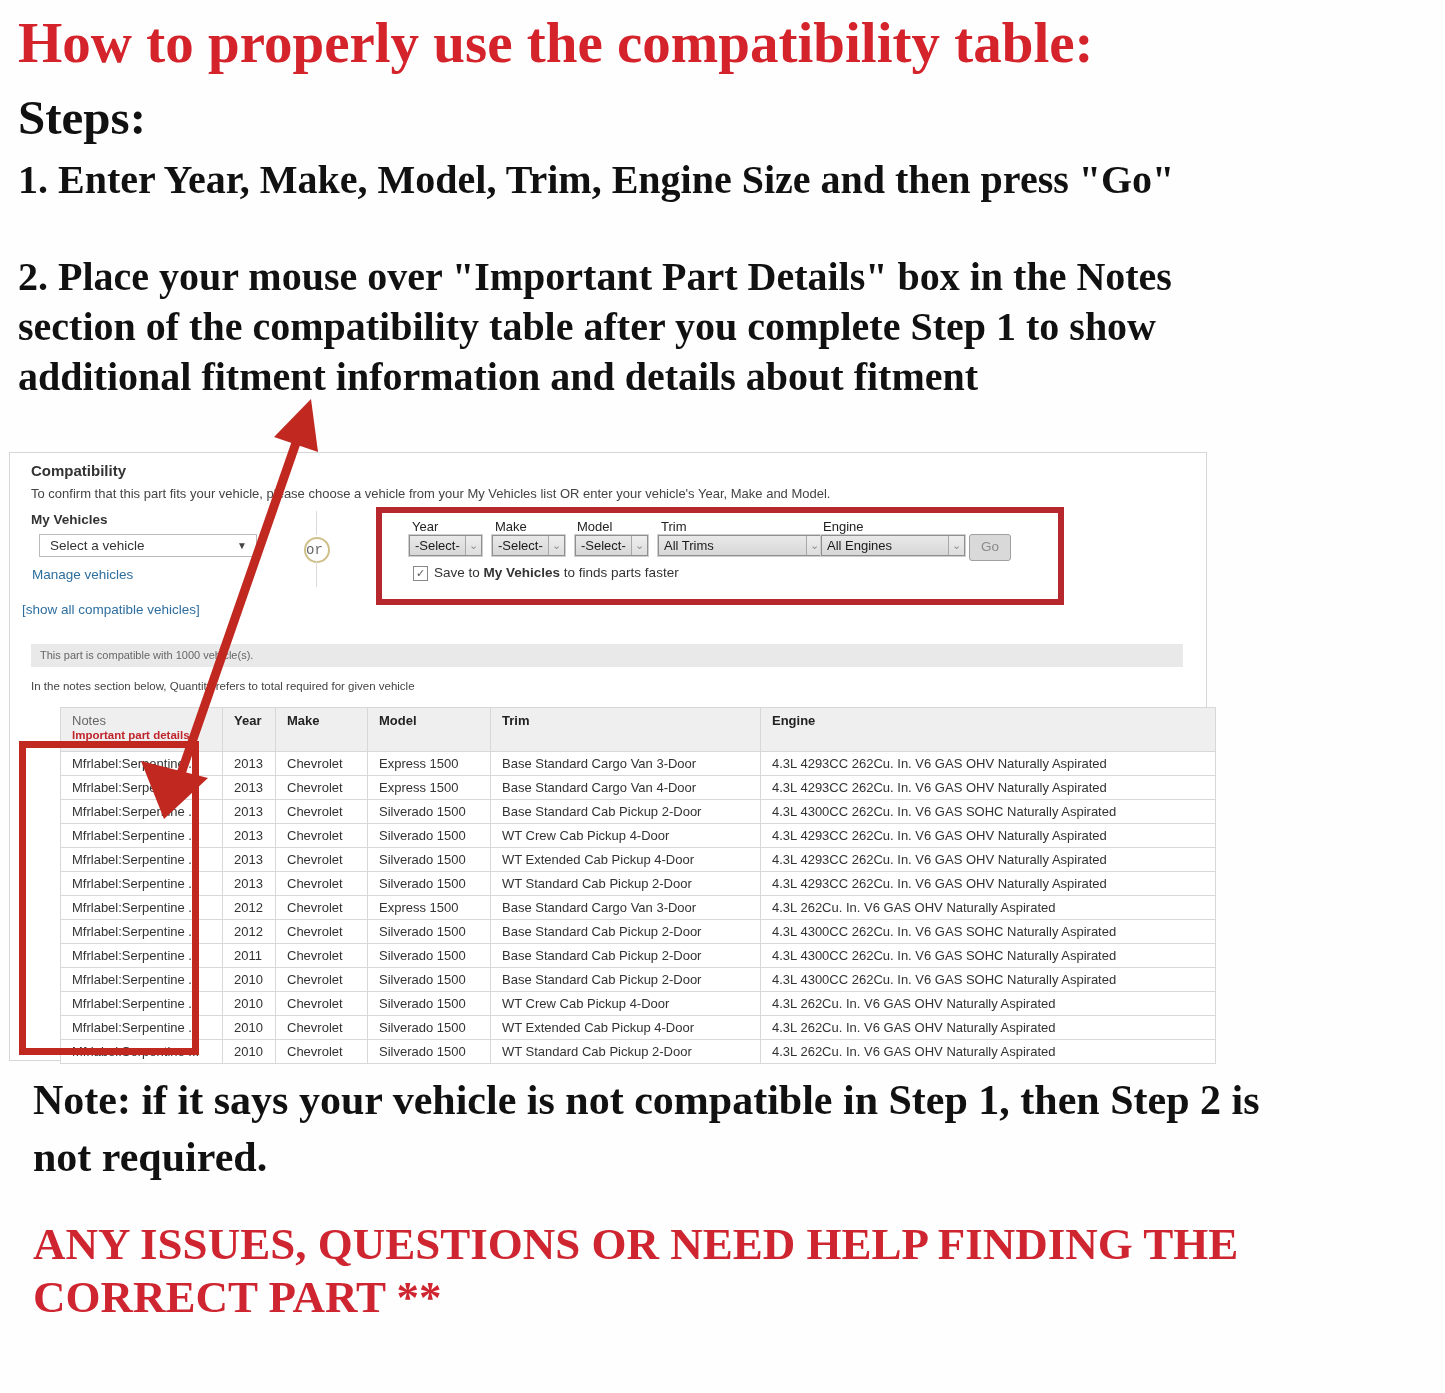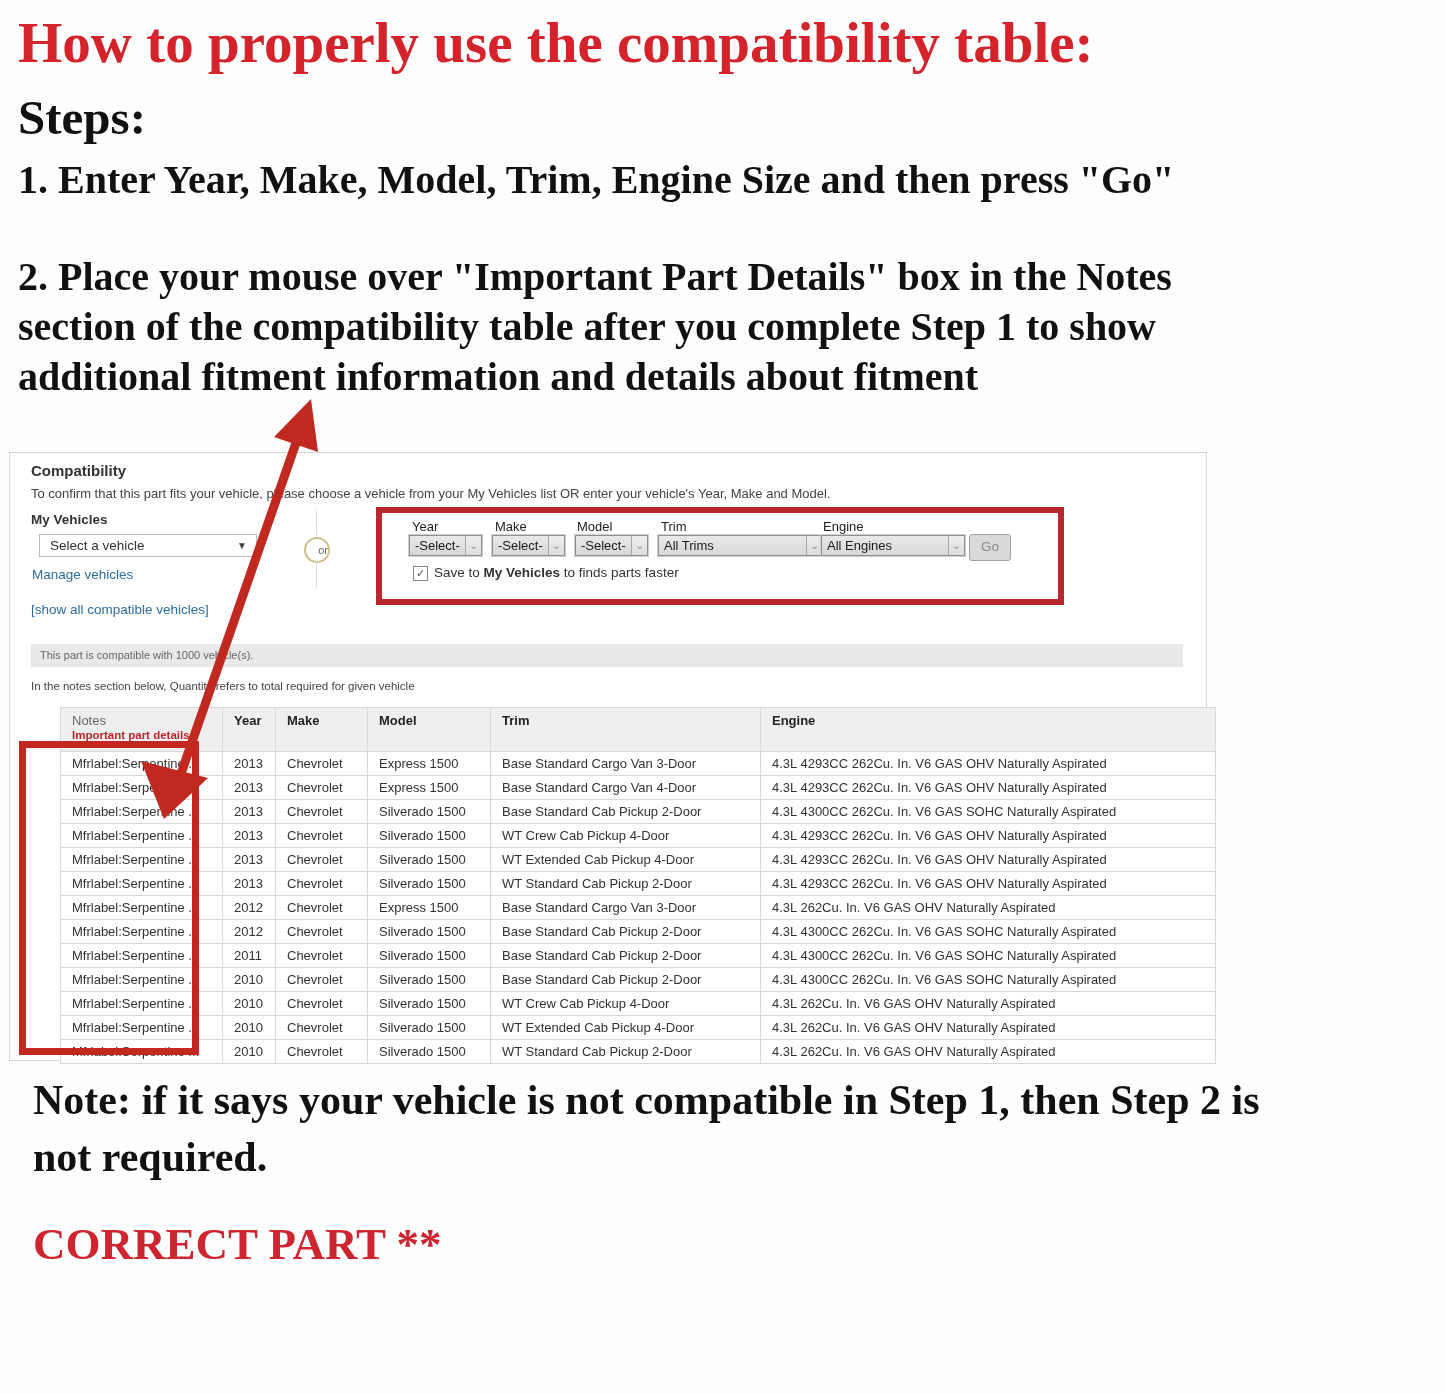--- a/index.html
+++ b/index.html
@@ -20,24 +20,24 @@
   .panel{left:9px;top:452px;width:1196px;height:607px;background:#ffffff;
          border:1px solid #d6d6d6;font-size:13px;color:#333;}
   .p-head{left:21px;top:9px;font-size:15px;font-weight:bold;color:#333;}
   .p-intro{left:21px;top:33px;font-size:13px;color:#444;}
   .myveh-label{left:21px;top:59px;font-size:13.5px;font-weight:bold;color:#333;}
   .veh-select{left:29px;top:81px;width:218px;height:23px;background:#fff;border:1px solid #bbb;
               font-size:13.5px;color:#333;line-height:22px;padding-left:10px;box-sizing:border-box;}
   .veh-caret{position:absolute;right:9px;top:0;line-height:22px;font-size:10px;color:#444;}
   .blue-link{font-size:13.5px;color:#2e6e9e;cursor:pointer;}
   .manage{left:22px;top:114px;}
-  .showall{left:21px;top:149px;}
+  .showall{left:12px;top:149px;}
   .or-line{width:1px;background:#d9d9d9;left:306px;}
   .or-circle{left:294px;top:84px;width:22px;height:22px;border:2px solid #cfc08a;border-radius:50%;
-             background:#fff;color:#666;font-size:11px;text-align:right;line-height:22px;}
+             background:#fff;color:#666;font-size:14px;text-align:left;line-height:22px;font-family:Liberation Mono, monospace;}
 
   
   .finder-box{left:366px;top:54px;width:676px;height:86px;border:6px solid #b7282e;background:transparent;}
   .f-label{top:66px;font-size:13px;color:#222;}
   .dd{top:82px;height:21px;background:linear-gradient(#e9e9e9,#d7d7d7);border:1px solid #8f8f8f;
       box-shadow:0 0 0 1px #cfcfcf;font-size:13px;color:#1a1a1a;box-sizing:border-box;}
   .dd .val{padding:2px 0 0 5px;white-space:nowrap;overflow:hidden;}
   .dd .car{position:absolute;right:0;top:0;bottom:0;width:15px;border-left:1px solid #a8a8a8;
            color:#8f8f8f;font-size:11px;text-align:center;line-height:18px;background:linear-gradient(#eee,#ddd);}
   .go-btn{left:959px;top:81px;width:40px;height:25px;background:#d9d9d9;border:1px solid #a0a0a0;
@@ -270,16 +270,17 @@
     <line x1="297" y1="440" x2="176" y2="788" stroke="#c02820" stroke-width="9"></line>
     <polygon points="311,399 274,437 318,452" fill="#c02820"></polygon>
     <polygon points="141,761 208,778 164,819" fill="#c02820"></polygon>
   </svg>
 
   <div class="abs serif note-block">
     <div>Note: if it says your vehicle is not compatible in Step 1, then Step 2 is</div>
     <div>not required.</div>
   </div>
   <div class="abs serif contact-block">
+    <div>ANY ISSUES, QUESTIONS OR NEED HELP FINDING THE</div>
     <div>CORRECT PART **</div>
   </div>
 
 </div>
 
 </body></html>

